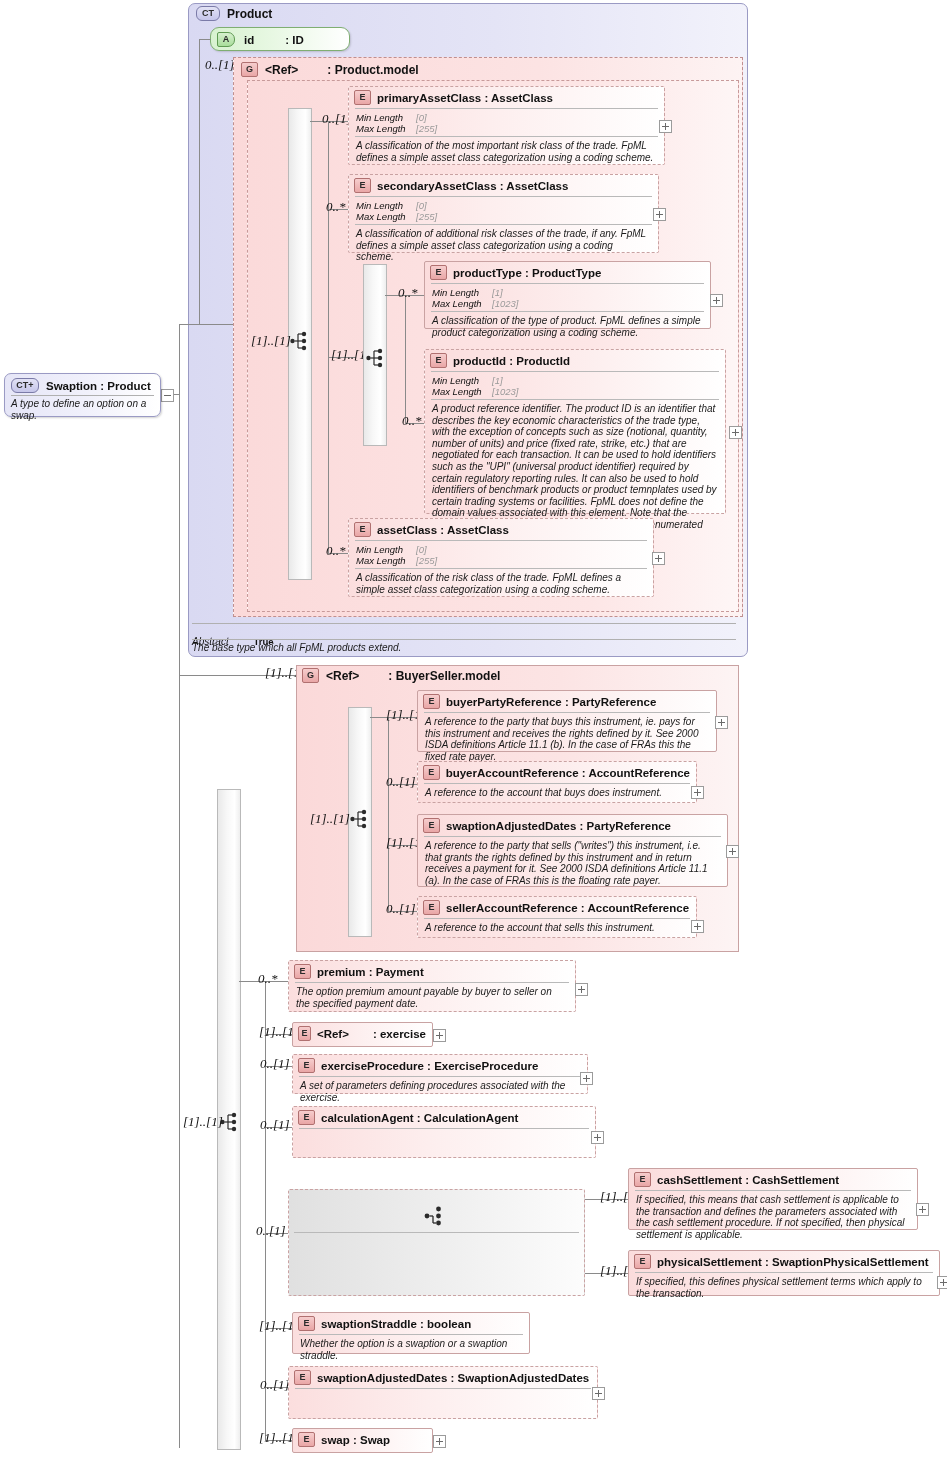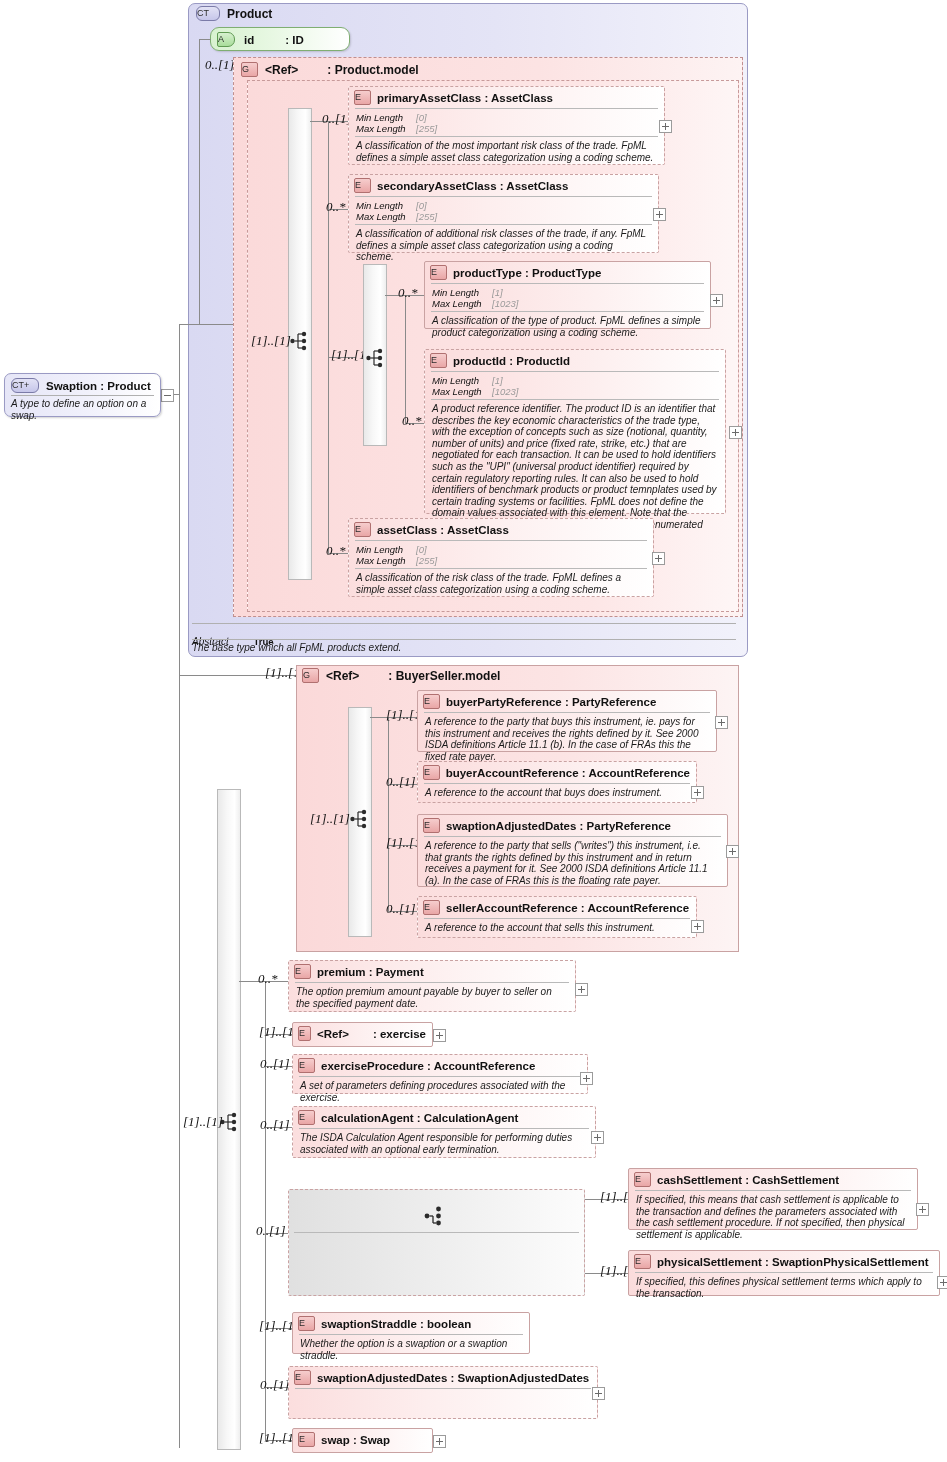--- a/index.html
+++ b/index.html
@@ -16,22 +16,22 @@
   .node.opt{border-style:dashed;}
   .node .hdr{display:flex;align-items:center;gap:6px;padding:3px 6px 3px 5px;font-weight:bold;font-size:11.5px;color:#111;white-space:nowrap;}
   .node .sep{height:1px;background:#b9b9b9;margin:0 6px;}
   .node .doc{padding:3px 7px 4px 7px;font-style:italic;font-size:10px;line-height:11.6px;color:#1a1a1a;}
   .node .facets{padding:3px 7px 2px 7px;font-size:9.5px;line-height:11px;font-style:italic;}
   .node .facets .row{display:flex;}
   .node .facets .fname{width:60px;color:#111;}
   .node .facets .fval{color:#9a9a9a;font-style:italic;}
 
   
-  .badge{display:inline-block;width:15px;height:13px;line-height:13px;text-align:left;
-         font-size:9px;font-weight:normal;border:1px solid #b07070;border-radius:2px;
+  .badge{display:inline-block;width:15px;height:13px;line-height:13px;text-align:center;
+         font-size:9px;font-weight:bold;border:1px solid #b07070;border-radius:2px;
          background:linear-gradient(#f6cdcd,#e9a6a6);color:#2b2b2b;font-family:"Liberation Sans",sans-serif;}
   .badge.g{background:linear-gradient(#f6cdcd,#e9a6a6);}
   .badge.a{background:linear-gradient(#d7f0cf,#a9dd9b);border-color:#5f9a52;border-radius:2px 7px 7px 2px;width:16px;}
   .badge.ct{background:linear-gradient(#e2e2f5,#c6c6ea);border:1px solid #7b7ba8;border-radius:6px;width:22px;}
 
   
   .fillE{background:linear-gradient(90deg,#fbdede 0%,#fdeeee 45%,#ffffff 100%);}
   .fillE2{background:linear-gradient(90deg,#fbdcdc 0%,#fdf0f0 60%,#ffffff 100%);}
   .fillGray{background:linear-gradient(90deg,#e0e0e0 0%,#ebebeb 40%,#fcfcfc 100%);}
 
@@ -403,34 +403,33 @@
       <span class="badge">E</span>
     <span>&lt;Ref&gt;</span>
     <span style="margin-left:18px;">: exercise</span>
     </div>
 </div>
 <div class="exp plus" style="left:433px;top:1029px;"></div>
 
 <div class="node opt fillE" style="left:292px;top:1054px;width:296px;height:40px;">
   <div class="hdr">
       <span class="badge">E</span>
-    <span>exerciseProcedure : AccountReference</span>
+    <span>exerciseProcedure : ExerciseProcedure</span>
     </div>
   <div class="sep"></div>
   <div class="doc">A set of parameters defining procedures associated with the exercise.</div>
 </div>
 <div class="exp plus" style="left:580px;top:1072px;"></div>
 
 <div class="node opt fillE" style="left:292px;top:1106px;width:304px;height:52px;">
   <div class="hdr">
       <span class="badge">E</span>
     <span>calculationAgent : CalculationAgent</span>
     </div>
   <div class="sep"></div>
-  <div class="doc">The ISDA Calculation Agent responsible for performing duties associated with an optional early termination.</div>
 </div>
 <div class="exp plus" style="left:591px;top:1131px;"></div>
 
 <div class="node opt fillGray" style="left:288px;top:1189px;width:297px;height:107px;">
   <div style="height:42px;"></div>
   <div class="sep" style="margin:0 5px;"></div>
 </div>
 <svg class="abs" style="left:424px;top:1204px;" width="24" height="24" viewBox="0 0 24 24">
   <circle cx="3" cy="12" r="2.4" fill="#2b2b2b"></circle>
   <line x1="5.4" y1="12" x2="9" y2="12" stroke="#2b2b2b" stroke-width="1.3"></line>

